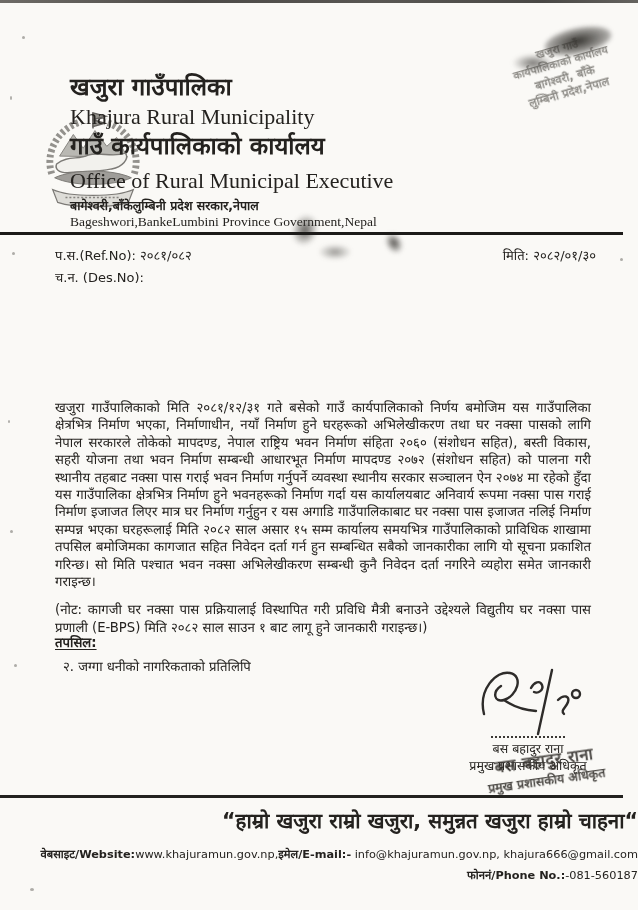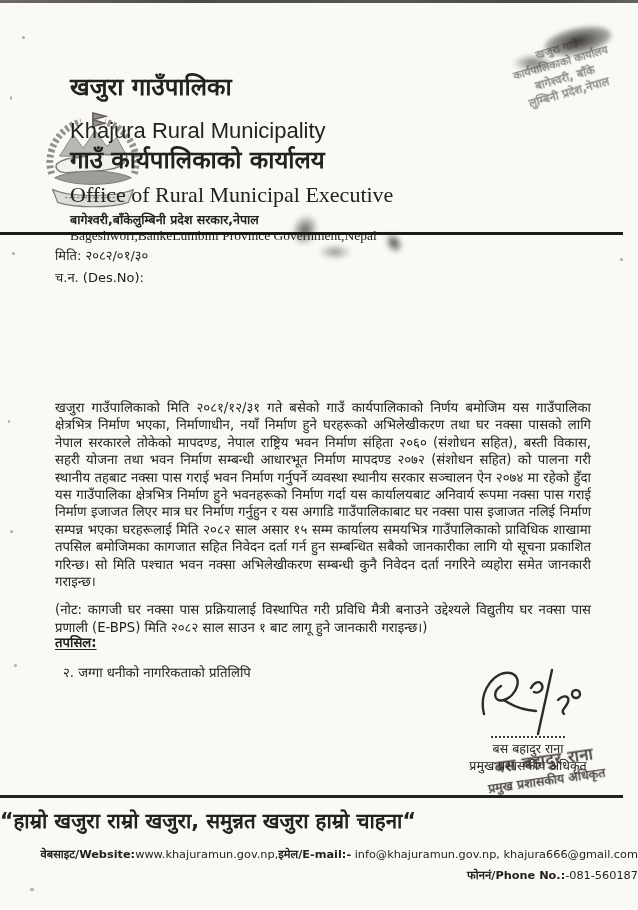--- a/index.html
+++ b/index.html
@@ -8,21 +8,21 @@
   
   .scan-top{position:absolute;top:0;left:0;width:100%;height:3px;
             background:linear-gradient(90deg,#55524d 0%,#2e2c29 30%,#3c3a36 60%,#2a2926 85%,#4a4844 100%);opacity:.85}
   .speck{position:absolute;background:#6f6d68;border-radius:50%;opacity:.55}
   .smudge{position:absolute;border-radius:50%;filter:blur(2px)}
   
   .logo{position:absolute;left:34px;top:110px;width:118px;height:106px;filter:blur(.3px);opacity:.9}
   
   .hdr{position:absolute;left:70px;right:70px;top:74px;text-align:left;line-height:1.12}
   .hdr .np1{font-size:24px;font-weight:600}
-  .hdr .en1{font-family:Liberation Sans, sans-serif;font-size:22px;margin-top:18px}
+  .hdr .en1{font-family:Liberation Serif, serif;font-size:22px;margin-top:4px}
   .hdr .np2{font-size:24px;font-weight:600;margin-top:3px}
   .hdr .en2{font-family:"Liberation Serif","DejaVu Serif",serif;font-size:22px;margin-top:10px}
   .hdr .np3{font-size:12.5px;font-weight:700;margin-top:5px}
   .hdr .en3{font-family:"Liberation Serif","DejaVu Serif",serif;font-size:13.5px;margin-top:1px}
   .rule-top{position:absolute;left:0;top:232px;width:623px;height:3px;background:#1c1b19}
   
   .stamp-top{position:absolute;left:492px;top:42px;width:142px;transform:rotate(-16deg);
              text-align:center;color:#7b7974;font-weight:700;filter:blur(.7px);opacity:.85;line-height:1.3}
   .stamp-top .s1{font-size:11px}.stamp-top .s2{font-size:11px}
   .stamp-top .s3{font-size:11.5px}.stamp-top .s4{font-size:11.5px}
@@ -33,34 +33,34 @@
   .title{position:absolute;left:38px;right:38px;top:328px;text-align:center;
          font-size:13.8px;font-weight:700;line-height:1.7}
   .title .u{text-decoration:underline;text-underline-offset:3px}
   .title .pub{font-weight:400;font-size:13px;margin-top:2px}
   
   .docbody{position:absolute;left:55px;width:536px;top:399px;font-size:13.2px;
            line-height:17.4px;text-align:justify}
   .docbody .note{margin-top:11px}
   
   .tapasil{position:absolute;left:55px;top:634px;font-size:13.2px;line-height:17.5px}
-  .tapasil .h{font-weight:700;text-decoration:underline;text-underline-offset:2px;margin-bottom:12px}
+  .tapasil .h{font-weight:700;text-decoration:underline;text-underline-offset:2px;margin-bottom:6px}
   .tapasil .it{padding-left:8px}
   
   .sig-scribble{position:absolute;left:468px;top:664px}
   .sig-block{position:absolute;left:448px;top:736px;width:160px;text-align:center;
              font-size:12.5px;line-height:1.35}
   .sig-block .dots{width:74px;margin:0 auto 3px auto;border-top:2px dotted #3a3834;height:0}
   .sig-stamp{position:absolute;left:438px;top:748px;width:214px;text-align:center;
              transform:rotate(-8deg);font-weight:700;color:#36332f;filter:blur(.35px);opacity:.88}
   .sig-stamp .l1{font-size:16.5px;letter-spacing:.5px}
   .sig-stamp .l2{font-size:12.5px;margin-top:1px}
   
   .rule-bottom{position:absolute;left:0;top:795px;width:623px;height:2.5px;background:#23221f}
-  .slogan{position:absolute;left:0;right:0;top:806px;text-align:left;font-size:20.5px;font-weight:600}
+  .slogan{position:absolute;left:0;right:0;top:806px;text-align:right;font-size:20.5px;font-weight:600}
   .contact{position:absolute;left:0;right:0;top:846px;text-align:right;font-size:11.3px}
   .contact .b{font-weight:700}
   .contact .phone{margin-top:6px}
 </style>
 </head>
 <body>
 
 <div class="page">
 
   <div class="scan-top"></div>
@@ -107,20 +107,24 @@
   <div class="smudge" style="left:292px;top:214px;width:26px;height:32px;transform:rotate(20deg);
               background:radial-gradient(ellipse,rgba(58,56,52,.8),rgba(58,56,52,0) 72%)"></div>
   <div class="smudge" style="left:318px;top:244px;width:34px;height:16px;
               background:radial-gradient(ellipse,rgba(70,68,64,.55),rgba(70,68,64,0) 70%)"></div>
   <div class="smudge" style="left:386px;top:232px;width:16px;height:22px;transform:rotate(-30deg);
               background:radial-gradient(ellipse,rgba(50,48,44,.85),rgba(50,48,44,0) 75%)"></div>
 
   <div class="rule-top"></div>
 
   <div class="refrow">
+    <span>
+      <span>प.स.(Ref.No):</span>
+      <span>२०८१/०८२</span>
+    </span>
     <span>
       <span>मिति:</span>
       <span>२०८२/०१/३०</span>
     </span>
   </div>
   <div class="desrow">च.न. (Des.No):</div>
 
 
   <div class="docbody">
     <div>खजुरा गाउँपालिकाको मिति २०८१/१२/३१ गते बसेको गाउँ कार्यपालिकाको निर्णय बमोजिम यस गाउँपालिका क्षेत्रभित्र निर्माण भएका, निर्माणाधीन, नयाँ निर्माण हुने घरहरूको अभिलेखीकरण तथा घर नक्सा पासको लागि नेपाल सरकारले तोकेको मापदण्ड, नेपाल राष्ट्रिय भवन निर्माण संहिता २०६० (संशोधन सहित), बस्ती विकास, सहरी योजना तथा भवन निर्माण सम्बन्धी आधारभूत निर्माण मापदण्ड २०७२ (संशोधन सहित) को पालना गरी स्थानीय तहबाट नक्सा पास गराई भवन निर्माण गर्नुपर्ने व्यवस्था स्थानीय सरकार सञ्चालन ऐन २०७४ मा रहेको हुँदा यस गाउँपालिका क्षेत्रभित्र निर्माण हुने भवनहरूको निर्माण गर्दा यस कार्यालयबाट अनिवार्य रूपमा नक्सा पास गराई निर्माण इजाजत लिएर मात्र घर निर्माण गर्नुहुन र यस अगाडि गाउँपालिकाबाट घर नक्सा पास इजाजत नलिई निर्माण सम्पन्न भएका घरहरूलाई मिति २०८२ साल असार १५ सम्म कार्यालय समयभित्र गाउँपालिकाको प्राविधिक शाखामा तपसिल बमोजिमका कागजात सहित निवेदन दर्ता गर्न हुन सम्बन्धित सबैको जानकारीका लागि यो सूचना प्रकाशित गरिन्छ। सो मिति पश्चात भवन नक्सा अभिलेखीकरण सम्बन्धी कुनै निवेदन दर्ता नगरिने व्यहोरा समेत जानकारी गराइन्छ।</div>

